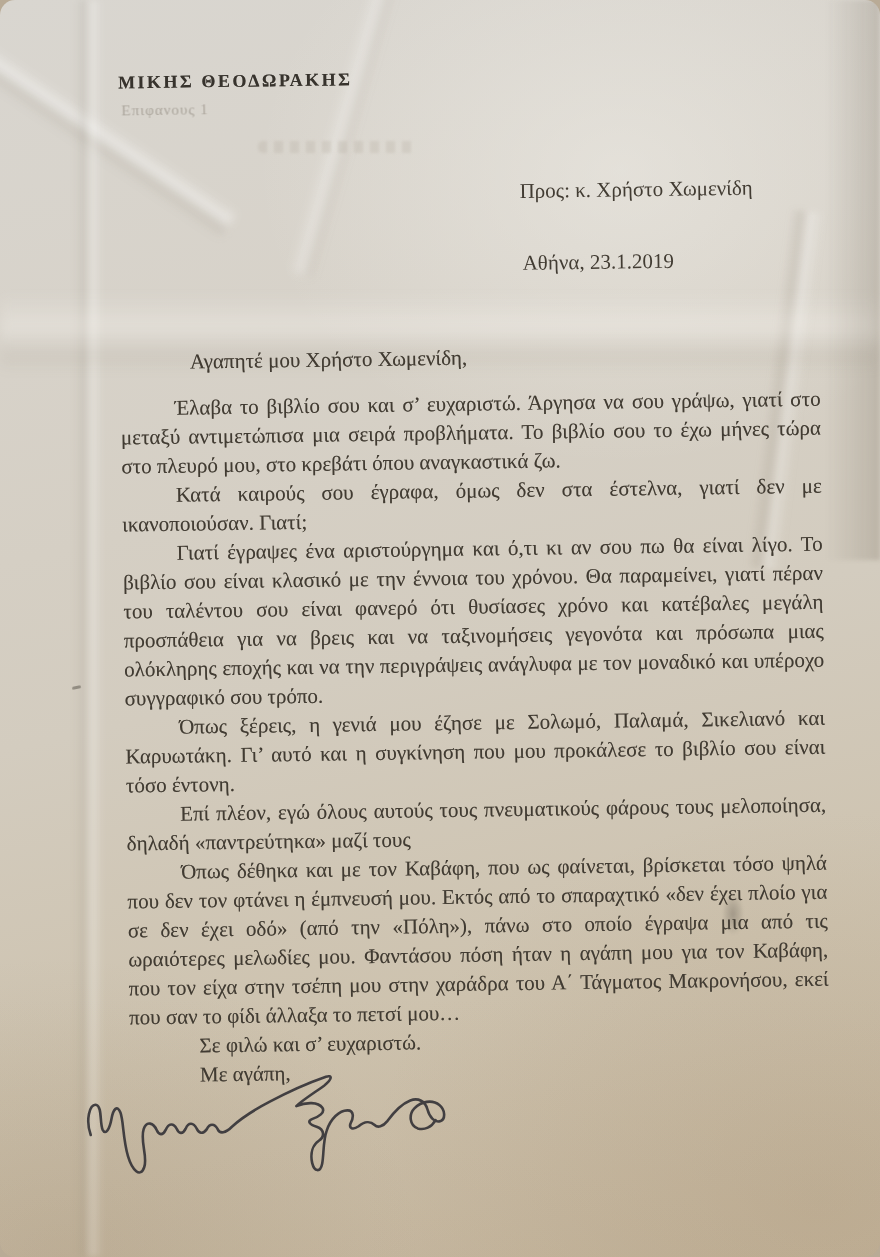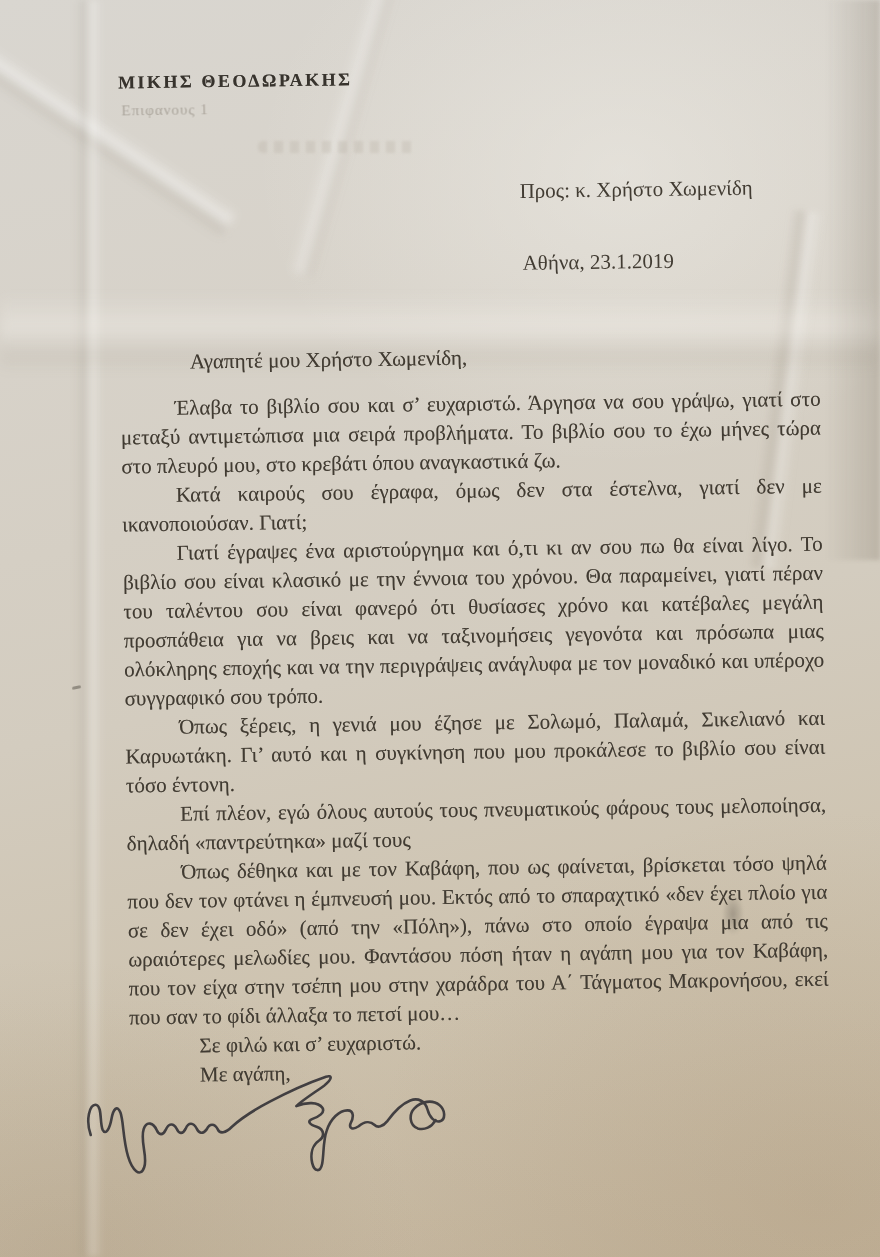--- a/index.html
+++ b/index.html
@@ -8,20 +8,21 @@
     background: #b9ab96;
     font-family: "Liberation Serif", "DejaVu Serif", serif;
   }
   .photo {
     position: relative; width: 880px; height: 1257px; overflow: hidden;
     background:
       radial-gradient(520px 420px at 620px 170px, rgba(240,238,232,0.50), rgba(240,238,232,0) 70%),
       radial-gradient(700px 600px at 820px 1200px, rgba(168,146,115,0.28), rgba(168,146,115,0) 65%),
       radial-gradient(600px 500px at 60px 1257px, rgba(150,132,106,0.22), rgba(150,132,106,0) 60%),
       linear-gradient(168deg, #d9d6d0 0%, #d7d2c9 26%, #d3ccbf 52%, #cdc2ae 76%, #c6b8a1 100%);
+    border-radius: 15px;
   }
   .overlay { position: absolute; pointer-events: none; }
   .crease-v-left {
     left: 74px; top: 0; width: 30px; height: 1257px;
     background: linear-gradient(90deg, rgba(110,100,85,0) 0%, rgba(110,100,85,0.10) 35%, rgba(255,255,255,0.30) 58%, rgba(110,100,85,0) 100%);
     filter: blur(3px);
   }
   .crease-diag-topleft {
     left: -60px; top: 10px; width: 360px; height: 34px;
     transform: rotate(34deg); transform-origin: left top;

